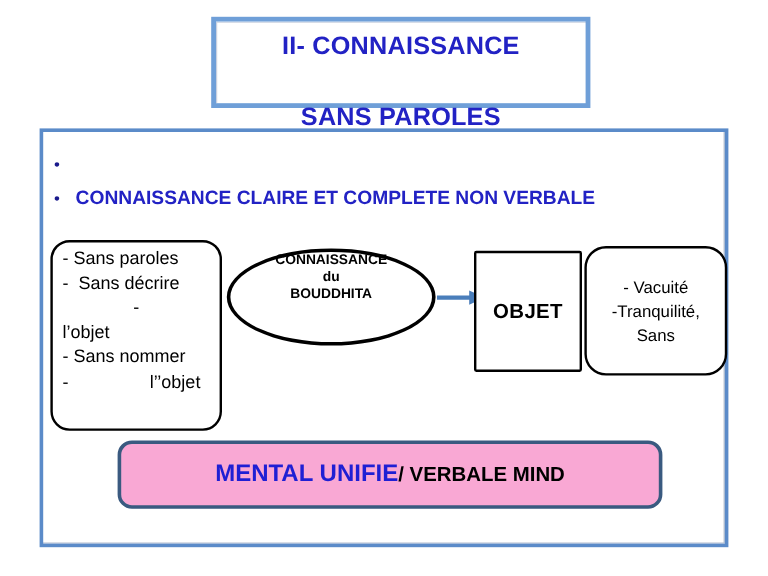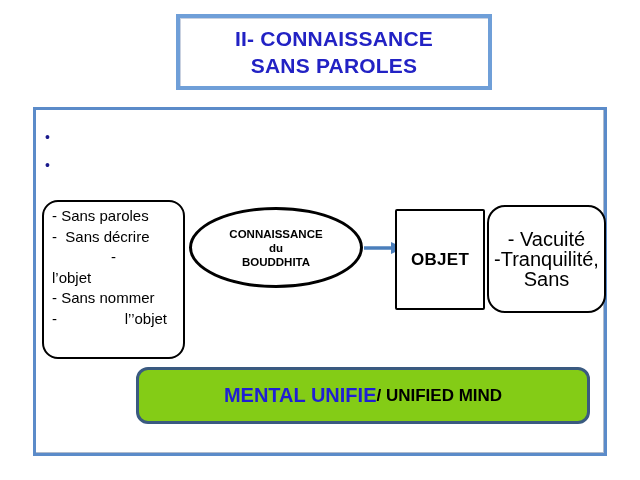--- a/index.html
+++ b/index.html
@@ -19,21 +19,21 @@
   
   .title-box{
     position:absolute;left:176px;top:14px;width:316px;height:76px;
     border:4px solid var(--title-border);
     box-shadow:inset 1px 1px 0 rgba(40,70,130,.25);
     box-sizing:border-box;background:#fff;
     display:flex;flex-direction:column;align-items:center;justify-content:center;
   }
   .title-line{
     color:var(--accent-blue);font-weight:bold;font-size:21px;line-height:27px;
-    letter-spacing:.2px;white-space:pre;
+    letter-spacing:.2px;white-space:pre;margin-top:32px;
   }
   
   .main-frame{
     position:absolute;left:33px;top:107px;width:574px;height:349px;
     border:3px solid var(--frame-border);
     box-shadow:inset -1px -1px 0 rgba(30,60,110,.35);
     box-sizing:border-box;background:#fff;
   }
   
   .bullet-list{position:absolute;left:45px;top:127px;width:540px;}
@@ -54,49 +54,49 @@
     padding:4px 8px;font-size:15px;line-height:20.5px;color:#000;
   }
   .lb-line{white-space:pre;}
   .lb-center{text-align:center;}
   .lb-split{display:flex;justify-content:space-between;padding-right:8px;}
   
   .ellipse{
     position:absolute;left:189px;top:207px;width:174px;height:81px;
     border:3px solid var(--shape-border);border-radius:50%;
     box-sizing:border-box;background:#fff;
-    display:flex;flex-direction:column;align-items:center;justify-content:center;
+    display:flex;flex-direction:column;align-items:center;justify-content:flex-start;
   }
   .ellipse-line{font-weight:bold;font-size:11.5px;line-height:14px;color:#000;}
   
   .arrow-wrap{position:absolute;left:364px;top:240px;width:40px;height:16px;}
   .arrow-wrap line{stroke:var(--arrow-blue);stroke-width:3.5;}
   .arrow-wrap polygon{fill:var(--arrow-blue);}
   
   .object-box{
     position:absolute;left:395px;top:209px;width:90px;height:101px;
     border:2.5px solid var(--shape-border);border-radius:2px;
     box-sizing:border-box;background:#fff;
     display:flex;align-items:center;justify-content:center;
     font-weight:bold;font-size:17px;color:#000;letter-spacing:.3px;
   }
   
   .result-box{
     position:absolute;left:487px;top:205px;width:119px;height:108px;
     border:2.5px solid var(--shape-border);border-radius:18px;
     box-sizing:border-box;background:#fff;
     display:flex;flex-direction:column;align-items:center;justify-content:center;
-    font-size:20px;line-height:20px;color:#000;text-align:center;
+    font-size:14px;line-height:20px;color:#000;text-align:center;
   }
   
   .mental-box{
     position:absolute;left:98px;top:367px;width:454px;height:57px;
     border:3px solid var(--mental-border);border-radius:12px;
-    box-sizing:border-box;background:#84cc16;
-    display:flex;align-items:center;justify-content:center;margin-left:38px;
+    box-sizing:border-box;background:#f9a8d4;
+    display:flex;align-items:center;justify-content:center;
   }
   .mental-primary{color:#1f1fd4;font-weight:bold;font-size:20px;}
   .mental-secondary{color:#000;font-weight:bold;font-size:17px;}
 </style>
 </head>
 <body>
 
 <div class="slide">
 
   <div class="title-box">
@@ -105,20 +105,21 @@
   </div>
 
   <div class="main-frame"></div>
 
   <div class="bullet-list">
     <div class="bullet-row">
       <span class="bullet-dot">•</span>
     </div>
     <div class="bullet-row">
       <span class="bullet-dot">•</span>
+      <span class="bullet-text">CONNAISSANCE CLAIRE ET COMPLETE NON VERBALE</span>
     </div>
   </div>
 
   <div class="left-box">
     <div class="lb-line">- Sans paroles</div>
     <div class="lb-line">-  Sans décrire</div>
     <div class="lb-line lb-center">-</div>
     <div class="lb-line">l’objet</div>
     <div class="lb-line">- Sans nommer</div>
     <div class="lb-line lb-split">
@@ -145,16 +146,16 @@
   </div>
 
   <div class="result-box">
     <div>- Vacuité</div>
     <div>-Tranquilité,</div>
     <div>Sans</div>
   </div>
 
   <div class="mental-box">
     <span class="mental-primary">MENTAL UNIFIE</span>
-    <span class="mental-secondary">/ UNIFIED MIND</span>
+    <span class="mental-secondary">/ VERBALE MIND</span>
   </div>
 
 </div>
 
 </body></html>

